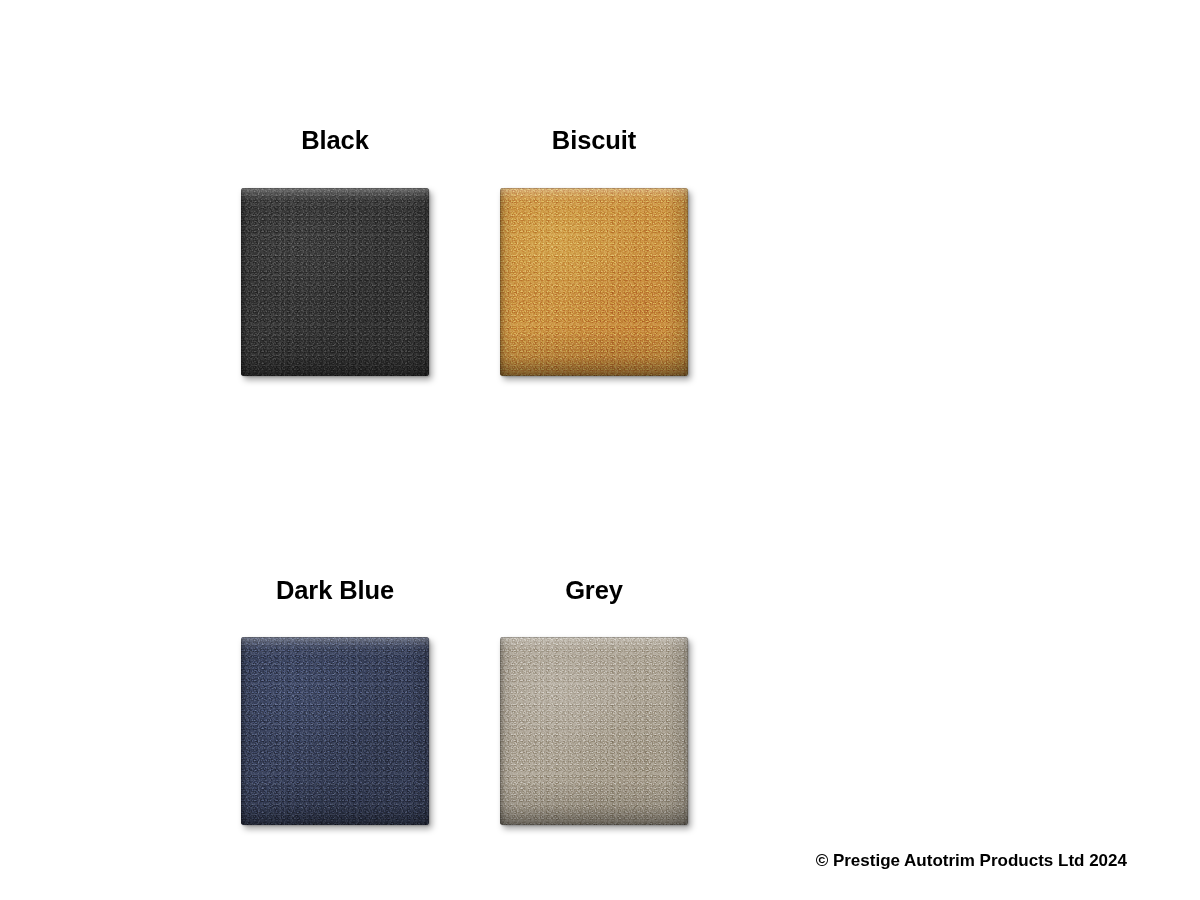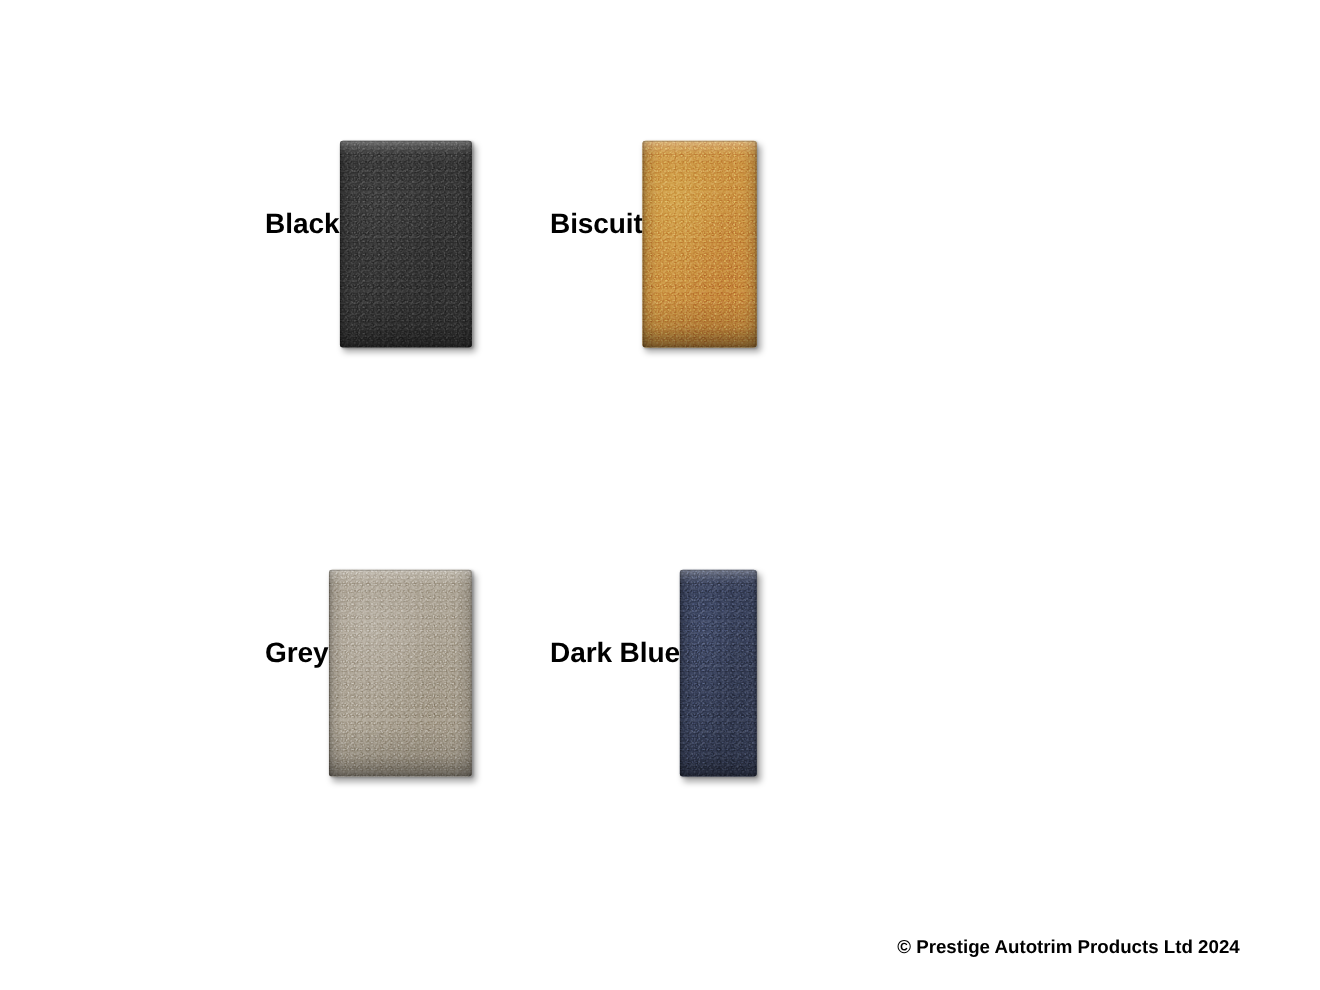--- a/index.html
+++ b/index.html
@@ -30,20 +30,21 @@
   }
 
   .swatch-row + .swatch-row {
     margin-top: 202px;
   }
 
   .swatch-cell {
     width: 188px;
     margin-right: 71px;
     display: flex;
+    flex-direction: column;
     align-items: center;
   }
 
   .swatch-cell:last-child {
     margin-right: 0;
   }
 
   .swatch-label {
     font-size: 25.5px;
     font-weight: bold;
@@ -187,38 +188,38 @@
         <div class="swatch-bevel"></div>
         <div class="swatch-edge"></div>
       </div>
     </div>
 
   </div>
 
   <div class="swatch-row">
 
     <div class="swatch-cell">
+      <div class="swatch-label">Dark Blue</div>
+      <div class="swatch-tile" style="background-color: rgb(60, 69, 96);">
+        <div class="swatch-mottle"></div>
+        <div class="swatch-grain"></div>
+        <div class="swatch-grain2"></div>
+        <div class="swatch-bevel"></div>
+        <div class="swatch-edge"></div>
+      </div>
+    </div>
+
+    <div class="swatch-cell">
       <div class="swatch-label">Grey</div>
       <div class="swatch-tile" style="background-color: rgb(178, 170, 156);">
         <div class="swatch-mottle"></div>
         <div class="swatch-grain"></div>
         <div class="swatch-grain2"></div>
         <div class="swatch-bevel"></div>
         <div class="swatch-edge"></div>
       </div>
     </div>
 
-    <div class="swatch-cell">
-      <div class="swatch-label">Dark Blue</div>
-      <div class="swatch-tile" style="background-color: rgb(60, 69, 96);">
-        <div class="swatch-mottle"></div>
-        <div class="swatch-grain"></div>
-        <div class="swatch-grain2"></div>
-        <div class="swatch-bevel"></div>
-        <div class="swatch-edge"></div>
-      </div>
-    </div>
-
   </div>
 
 </div>
 
 <div id="footer-copyright">© Prestige Autotrim Products Ltd 2024</div>
 
 </body></html>

